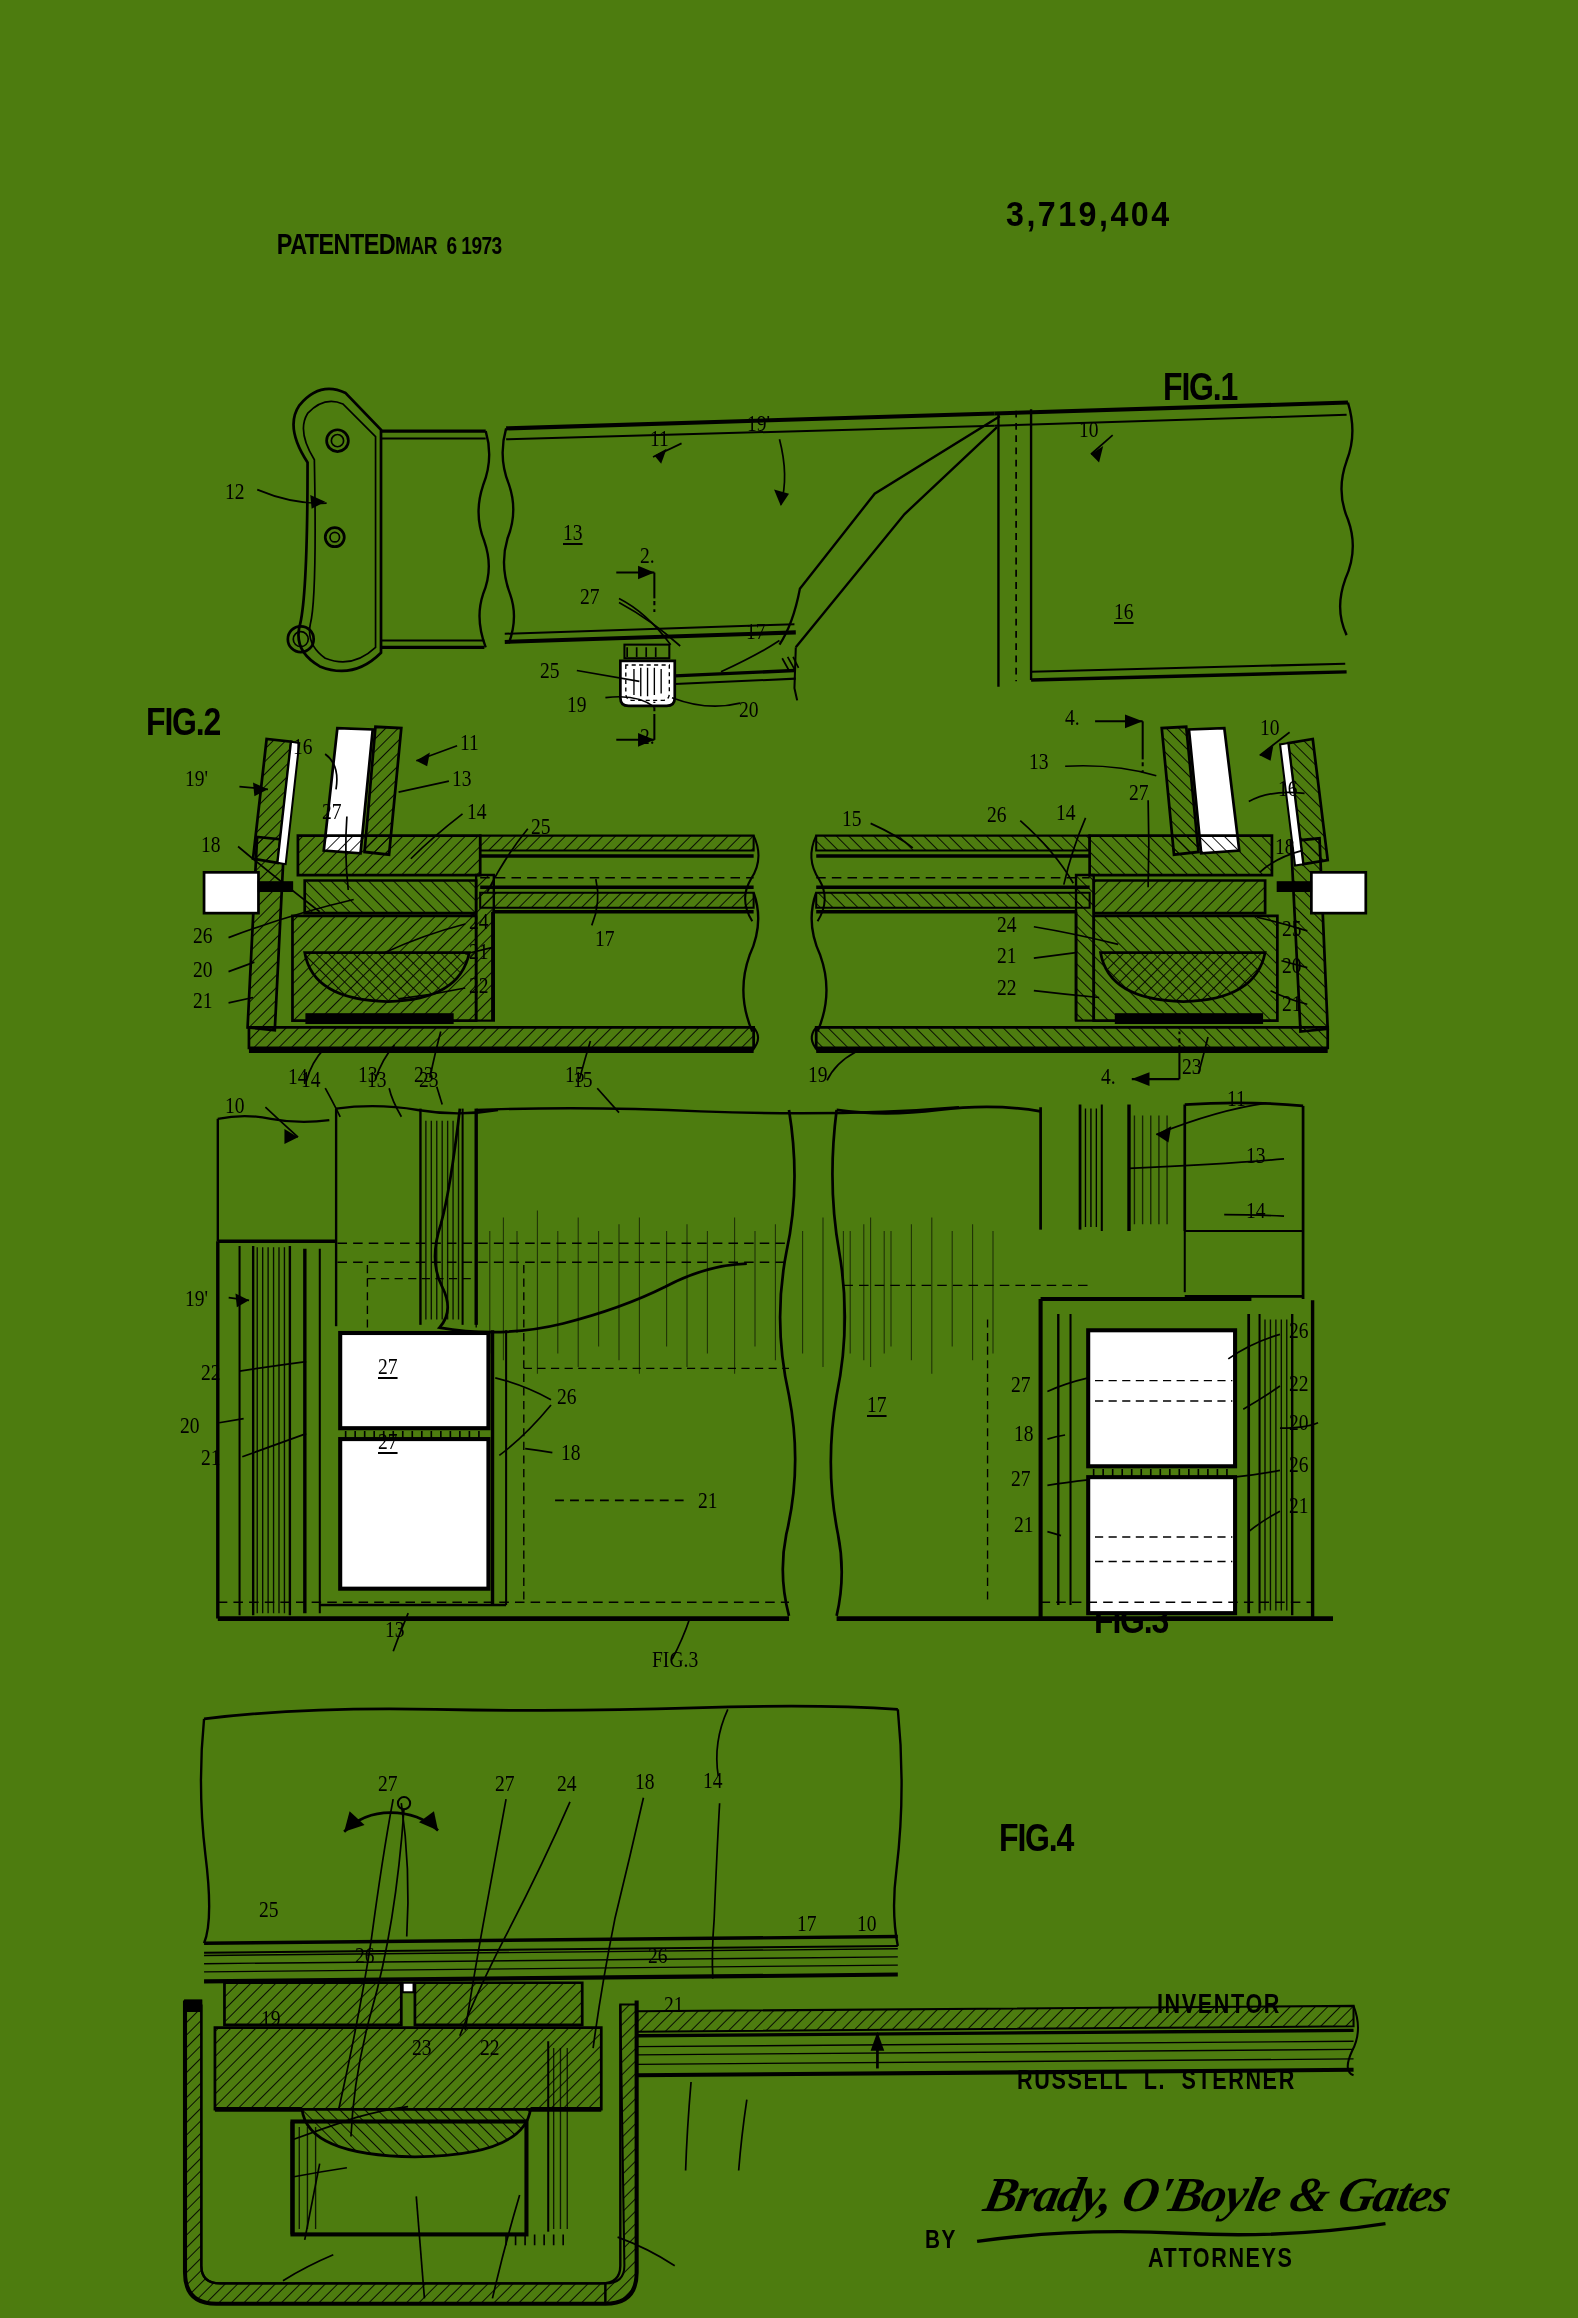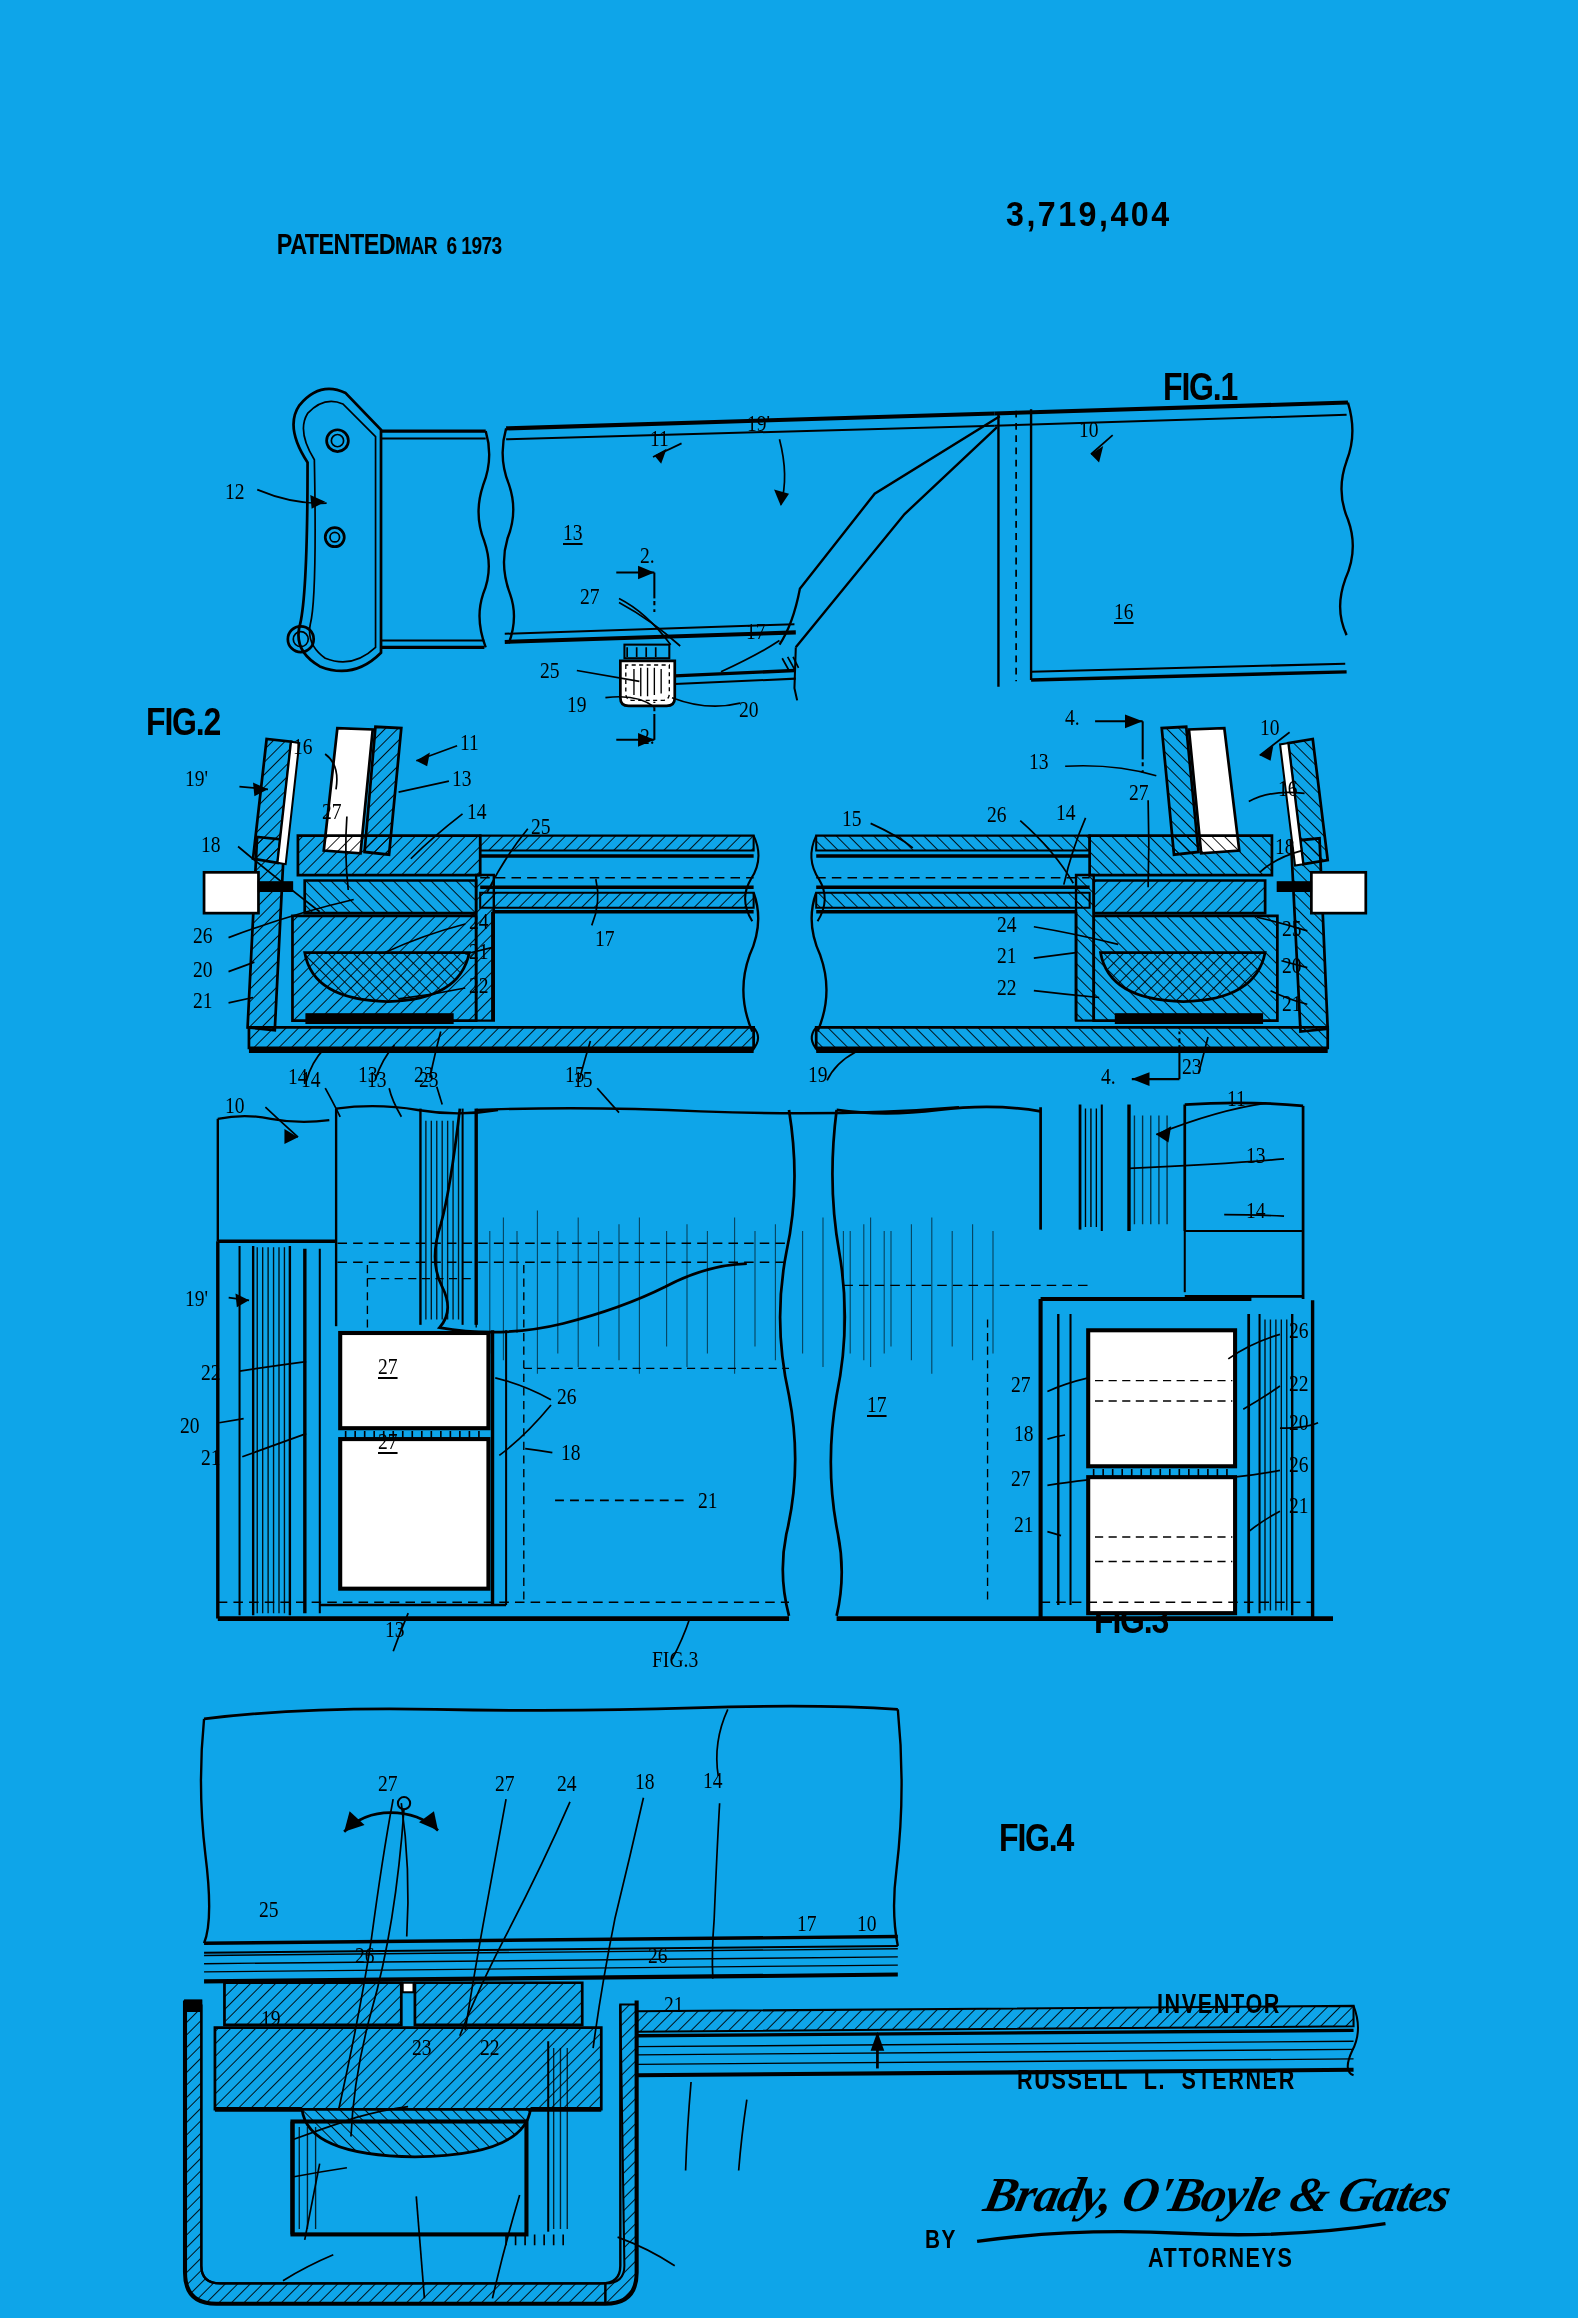--- a/index.html
+++ b/index.html
@@ -1,18 +1,18 @@
 <!DOCTYPE html>
 <html style="font-size:11px"><head>
 <meta charset="utf-8">
 <style>
   html,body{margin:0;padding:0;background:#ffffff;}
   body{width:1578px;height:2319px;position:relative;overflow:hidden;
        font-family:"Liberation Sans",sans-serif;color:#000;}
-  #sheet{position:absolute;inset:0;background:#0ea5e9;}
+  #sheet{position:absolute;inset:0;background:#4d7c0f;}
 
   
   .t{position:absolute;white-space:pre;color:#000;line-height:1;}
   .stamp{font-family:"Liberation Sans",sans-serif;font-weight:bold;
          letter-spacing:-0.7px;transform:scaleX(.78);transform-origin:left top;}
   .patno{font-family:"Liberation Sans",sans-serif;font-weight:bold;
          letter-spacing:2.7px;transform:scaleX(.92);transform-origin:left top;}
   .figlbl{font-family:"Liberation Sans",sans-serif;font-weight:bold;
           letter-spacing:-1.4px;transform:scaleX(.82);transform-origin:left top;}
   .ref{font-family:"Liberation Serif",serif;font-size:23px;font-weight:400;

